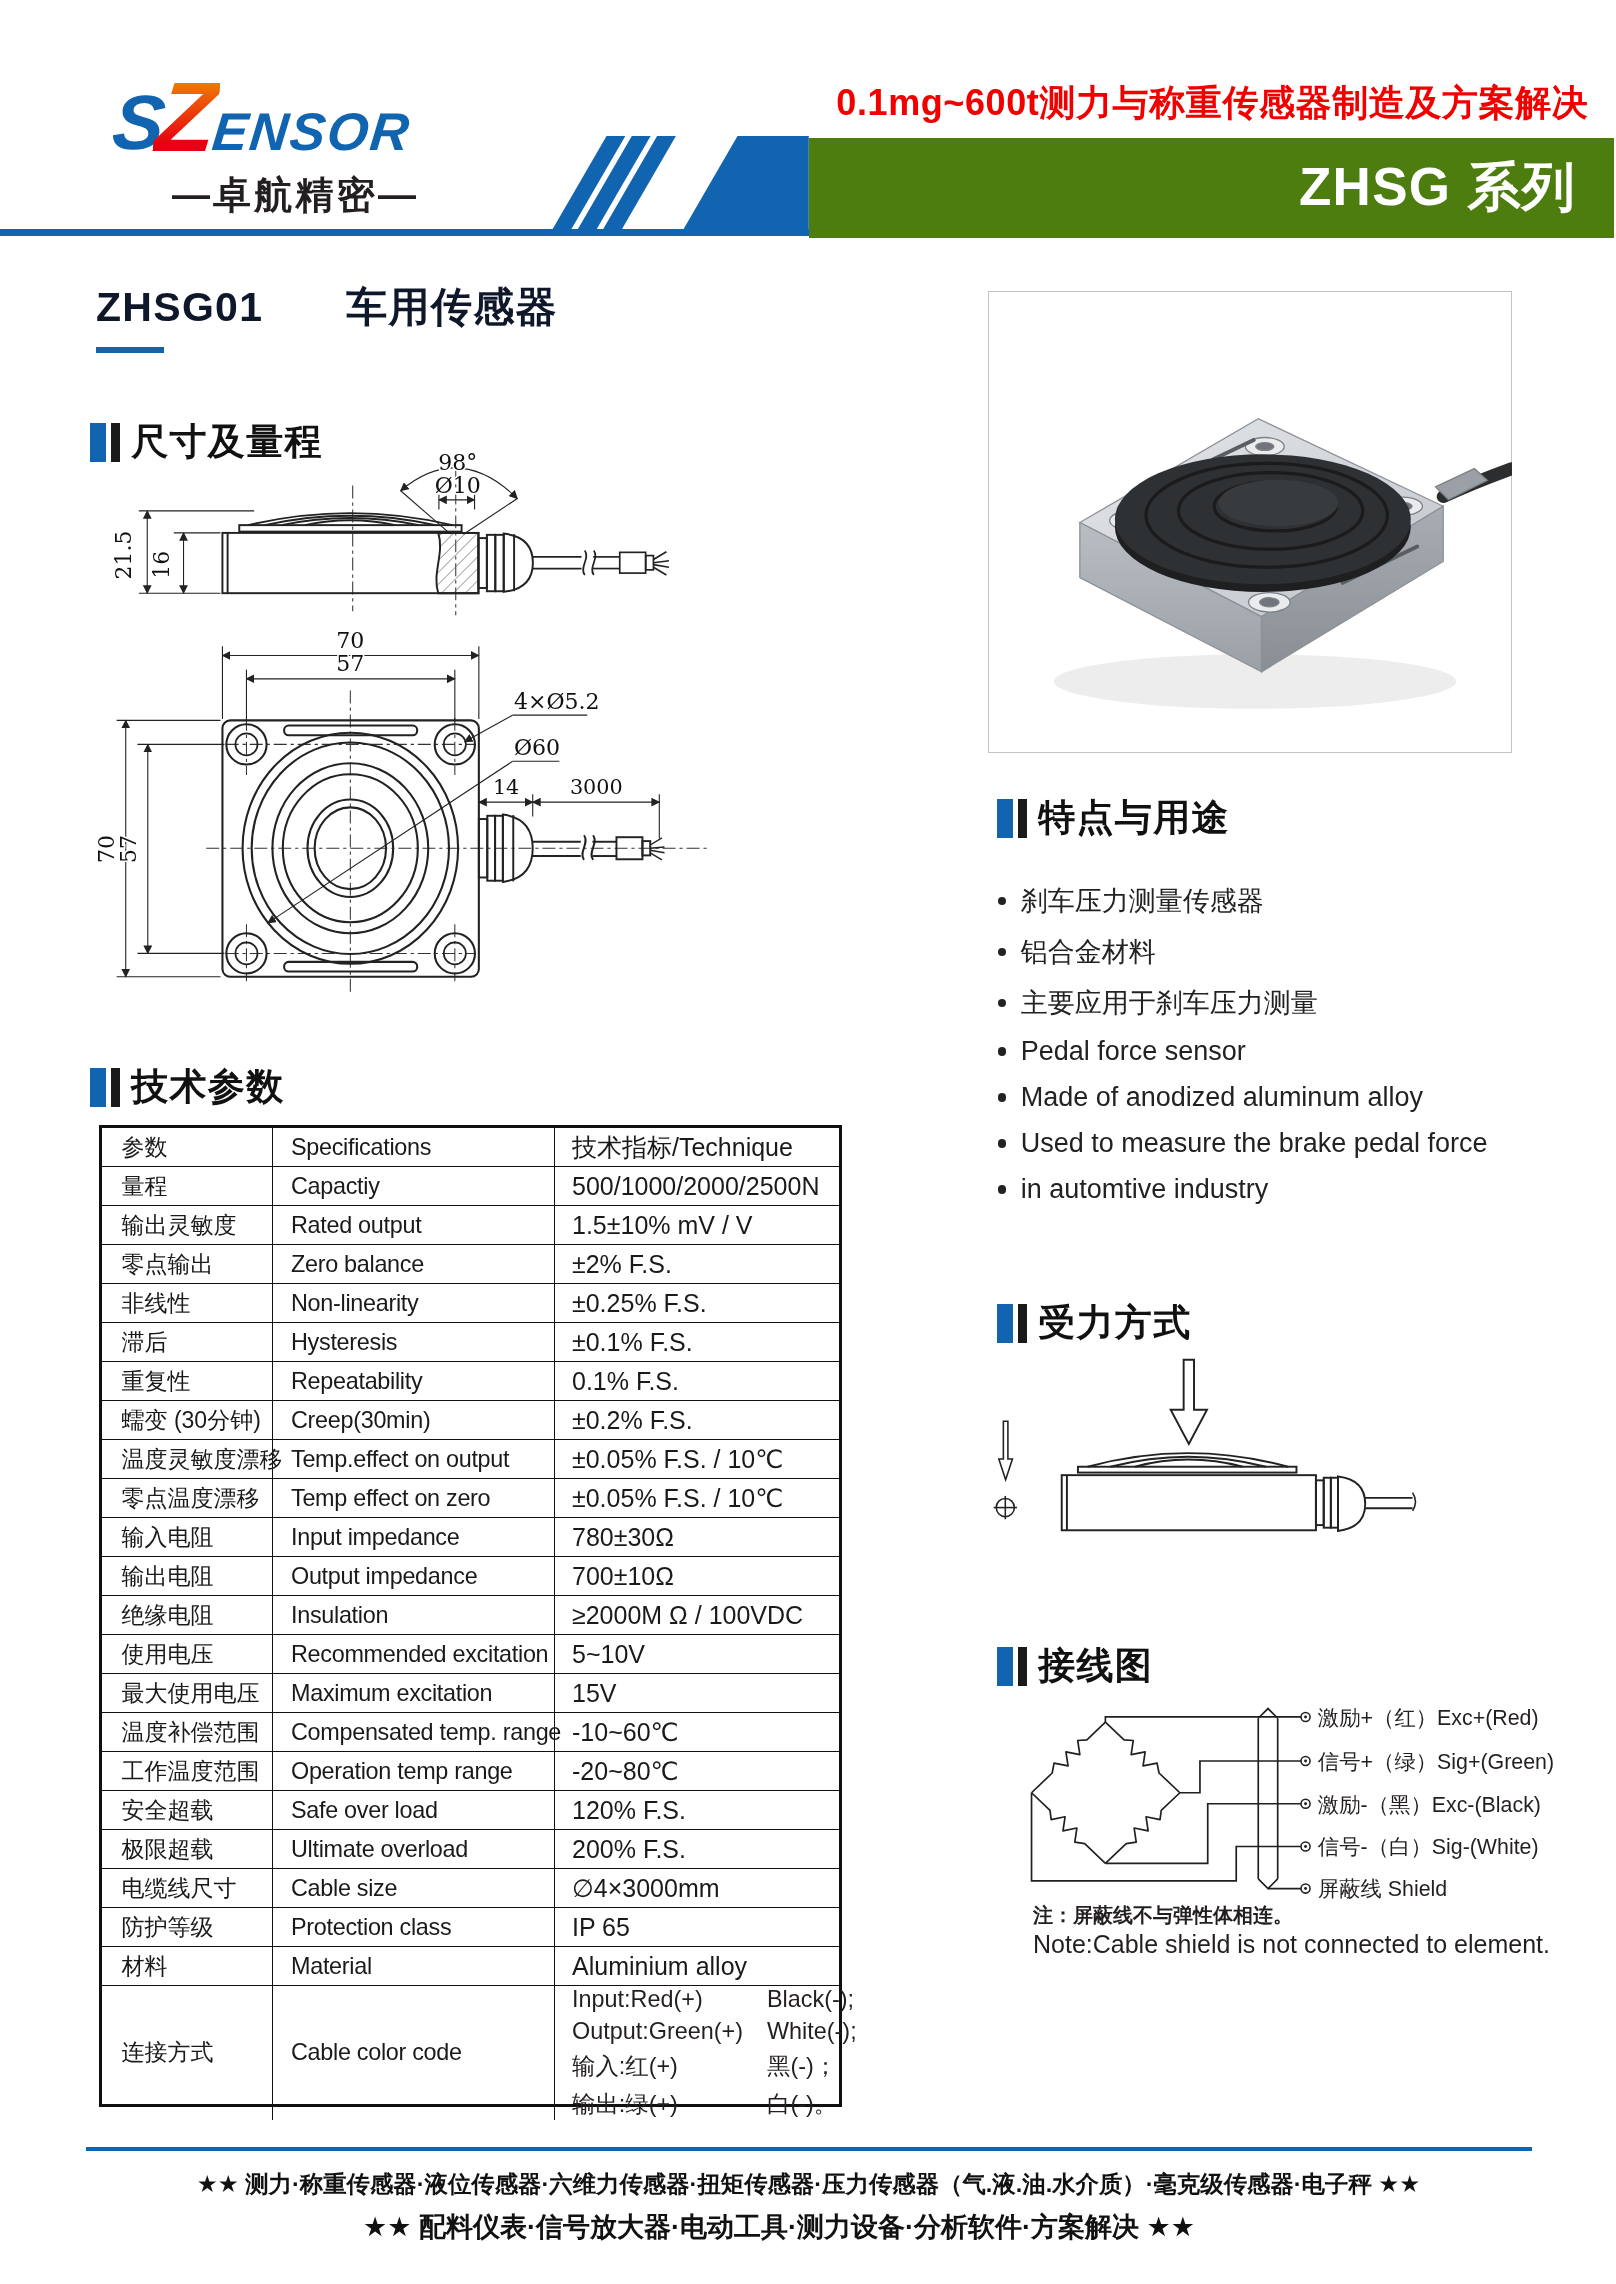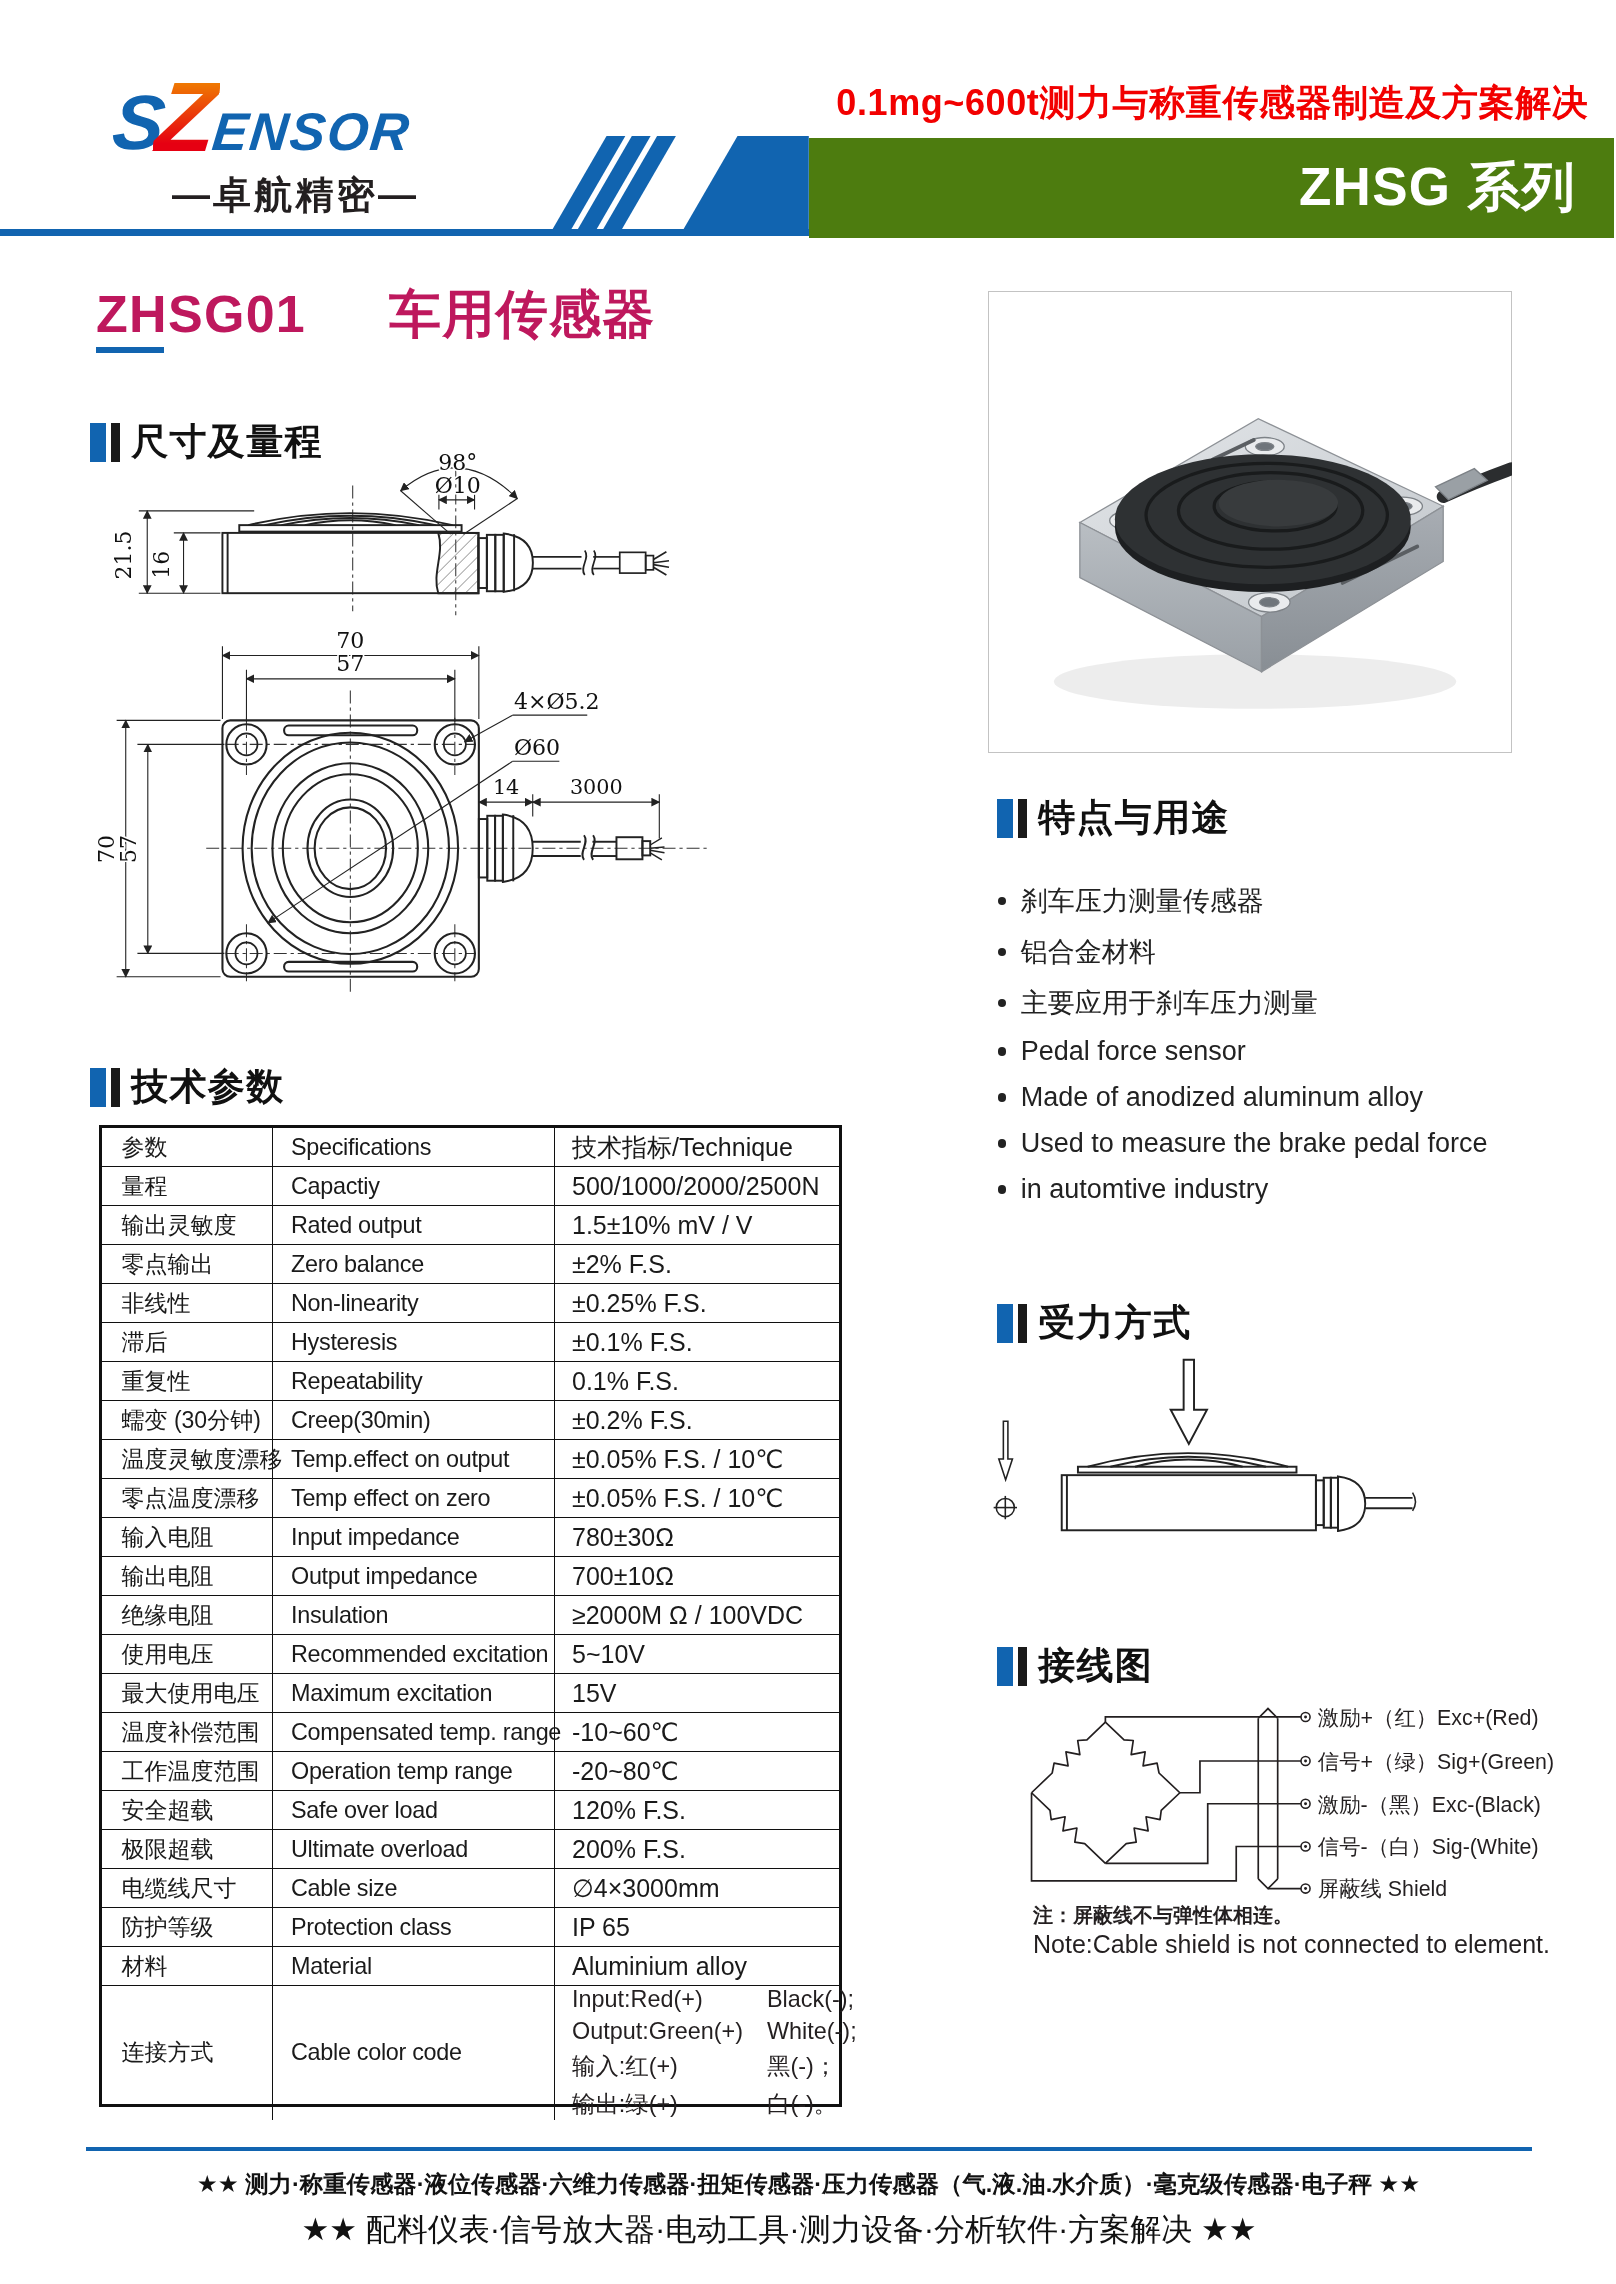--- a/index.html
+++ b/index.html
@@ -17,21 +17,21 @@
           letter-spacing:1.9px;margin-left:-2.6px;}
   .logo-sub{margin-top:14.3px;text-align:center;font-size:38px;font-weight:800;color:#231f20;
           letter-spacing:3.2px;width:363px;}
   .tagline{position:absolute;top:79px;right:28.6px;font-size:36px;font-weight:800;color:#f20000;
           letter-spacing:0.6px;white-space:nowrap;}
   .hline{position:absolute;left:0;top:229px;width:811px;height:7.1px;background:#1164b0;}
   .series-box{position:absolute;left:809px;top:138px;width:805px;height:100px;background:#4d7c0f;
           display:flex;align-items:center;justify-content:flex-end;padding-right:38px;box-sizing:border-box;}
   .series-box span{color:#fff;font-size:53px;font-weight:900;letter-spacing:1.3px;}
   
-  .title{position:absolute;left:96px;top:280px;font-size:52px;font-weight:900;color:#be185d;letter-spacing:1.3px;white-space:nowrap;}
+  .title{position:absolute;left:96px;top:280px;font-size:41px;font-weight:900;color:#0f172a;letter-spacing:1.3px;white-space:nowrap;}
   .title .t-name{margin-left:83px;}
   .title-underline{position:absolute;left:96px;top:347px;width:68px;height:5.8px;background:#1164b0;}
   
   .sec-head{position:absolute;display:flex;align-items:center;}
   .sec-head .bar-blue{width:16px;height:39px;background:#1164b0;flex:none;}
   .sec-head .bar-black{width:8.4px;height:39px;background:#1a1a1a;margin-left:5.2px;flex:none;}
   .sec-head .txt{margin-left:11.7px;font-size:37px;font-weight:800;color:#111;letter-spacing:1.3px;white-space:nowrap;}
   
   .spec-table{position:absolute;left:99px;top:1125px;width:743px;border:3.2px solid #101010;box-sizing:border-box;background:#fff;}
   .t-row{display:grid;grid-template-columns:171px 282px 1fr;height:38px;border-top:1.9px solid #101010;}
@@ -47,21 +47,21 @@
   
   .photo-box{position:absolute;left:988px;top:291px;width:524px;height:462px;border:0.6px solid #c3c3c3;background:#fff;box-sizing:border-box;}
   .feat{position:absolute;left:998px;top:883px;display:flex;flex-direction:column;gap:15px;}
   .feat-item{display:flex;align-items:center;font-size:27px;color:#222;white-space:nowrap;}
   .dot{width:8.4px;height:8.4px;border-radius:50%;background:#222;margin-right:14.3px;flex:none;}
   .note1{position:absolute;left:1033px;top:1902px;font-size:20px;color:#231f20;font-weight:600;}
   .note2{position:absolute;left:1033px;top:1930px;font-size:25px;color:#231f20;}
   
   .foot-line{position:absolute;left:86px;top:2147px;width:1446px;height:3.9px;background:#1164b0;}
   .foot1{position:absolute;left:0;top:2168px;width:1617px;text-align:center;font-size:23.4px;font-weight:800;color:#111;white-space:nowrap;}
-  .foot2{position:absolute;left:0;top:2209px;width:1558px;text-align:center;font-size:31px;font-weight:400;color:#111;}
+  .foot2{position:absolute;left:0;top:2209px;width:1558px;text-align:center;font-size:27px;font-weight:700;color:#111;}
   
   .cad{font-family:"DejaVu Serif","Liberation Serif",serif;}
 </style>
 </head>
 <body>
 
 <div class="page">
 
   <div class="logo-wrap">
     <div class="logo-line">

